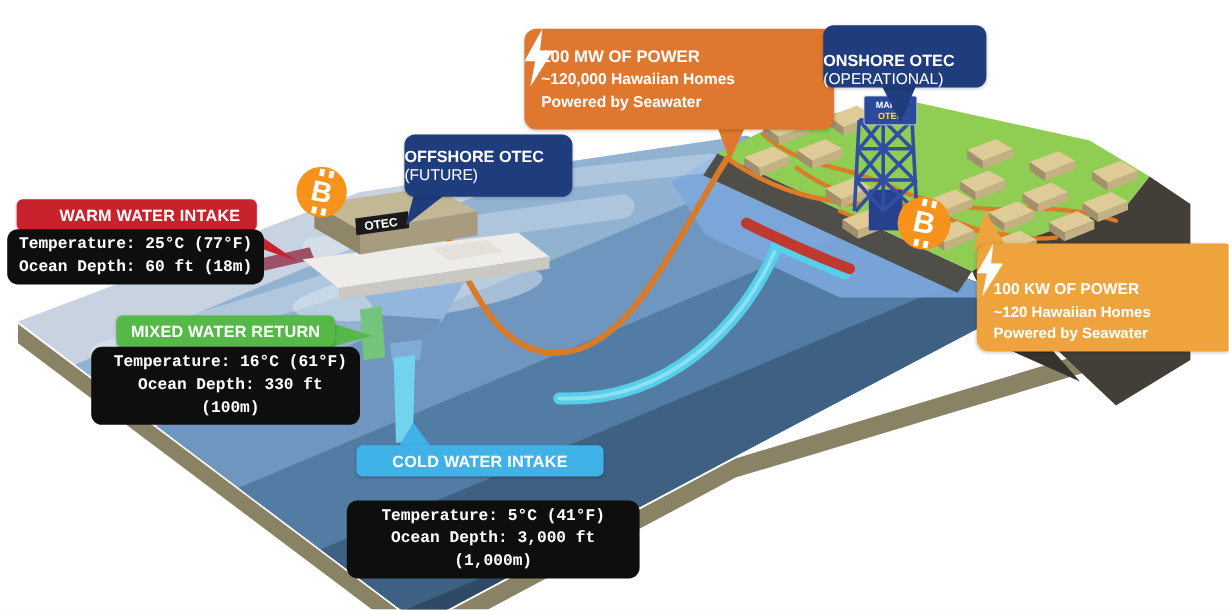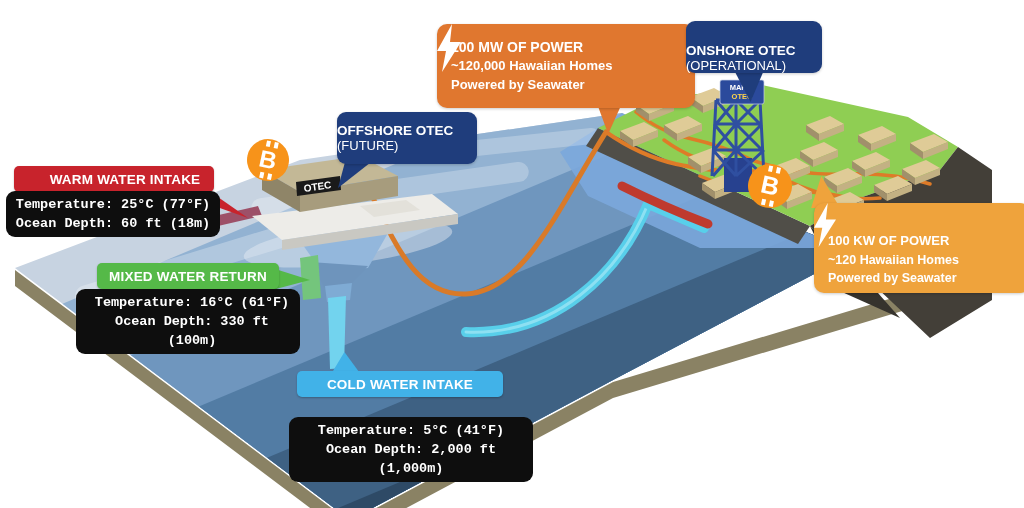--- a/index.html
+++ b/index.html
@@ -179,21 +179,21 @@
   <div class="infobox" style="left:76px;top:289px;width:200px;padding-left:16px;">
     <div>Temperature: 16°C (61°F)</div>
     <div>Ocean Depth: 330 ft (100m)</div>
   </div>
 
   <div class="ptr" style="left:330px;top:352px;width:32px;height:24px;background:var(--cyan);
        clip-path:polygon(45% 0,100% 100%,0 100%);"></div>
   <div class="callout hdr" style="left:297px;top:371px;width:206px;height:26px;background:var(--cyan);">COLD WATER INTAKE</div>
   <div class="infobox" style="left:289px;top:389px;width:228px;margin-top:28px;">
     <div>Temperature: 5°C (41°F)</div>
-    <div>Ocean Depth: 2,000 ft (1,000m)</div>
+    <div>Ocean Depth: 3,000 ft (1,000m)</div>
   </div>
 
   <div class="ptr" style="left:806px;top:176px;width:34px;height:32px;background:var(--yellow);
        clip-path:polygon(15% 100%,100% 100%,45% 0);"></div>
   <div class="bubble power" style="left:814px;top:203px;width:192px;height:78px;background:var(--yellow);align-items:flex-end;">
     <svg class="bolt" width="22" height="44" viewBox="0 0 24 48">
       <polygon points="15,0 0,27 9,27 5,48 24,18 13,18" fill="#FFFFFF"></polygon>
     </svg>
     <div class="txt">
       <div class="p1" style="font-size:13px;">100 KW OF POWER</div>

